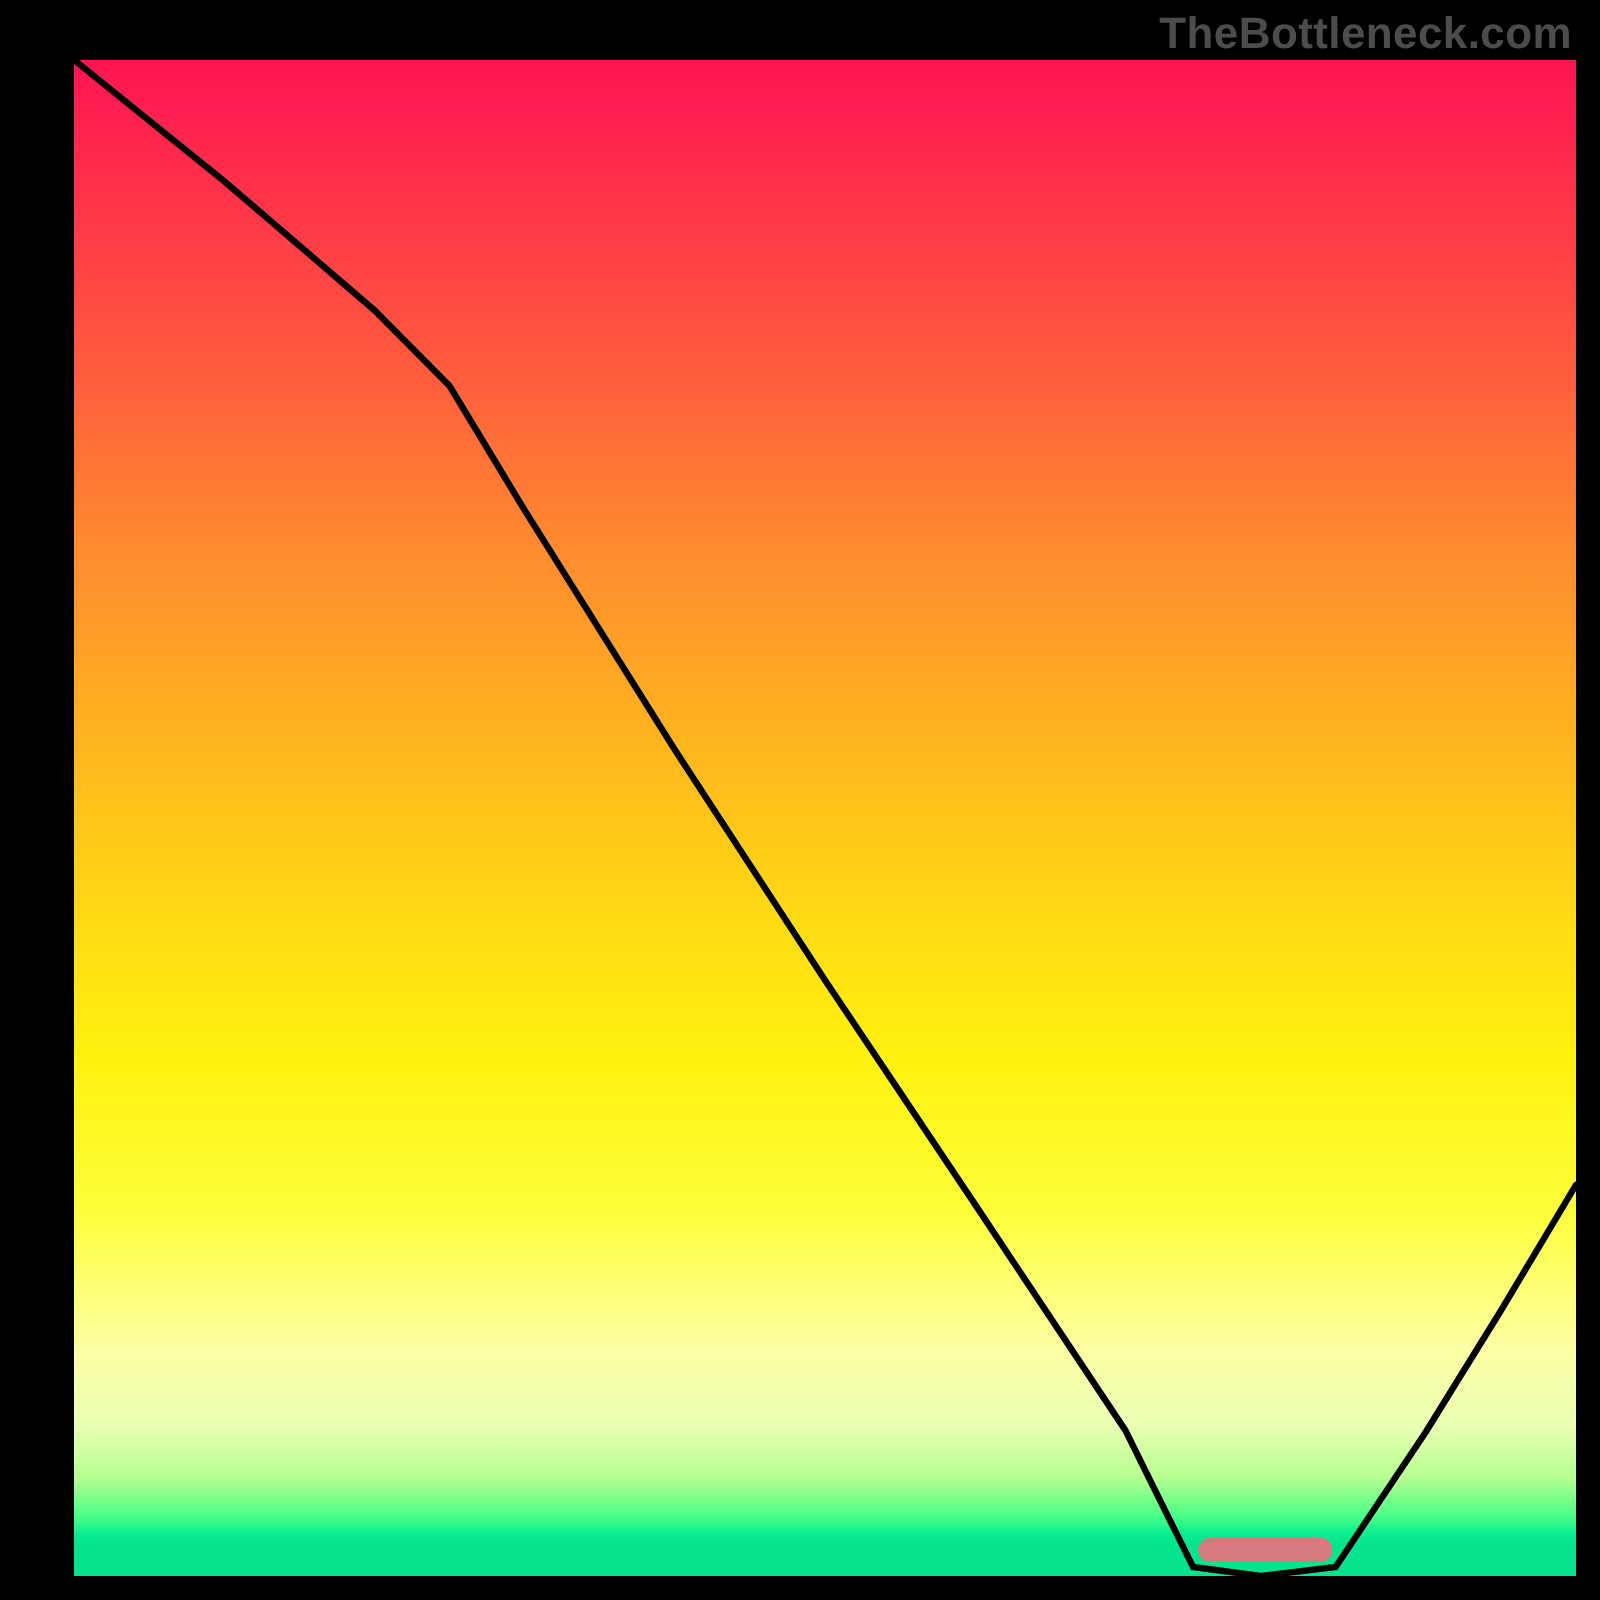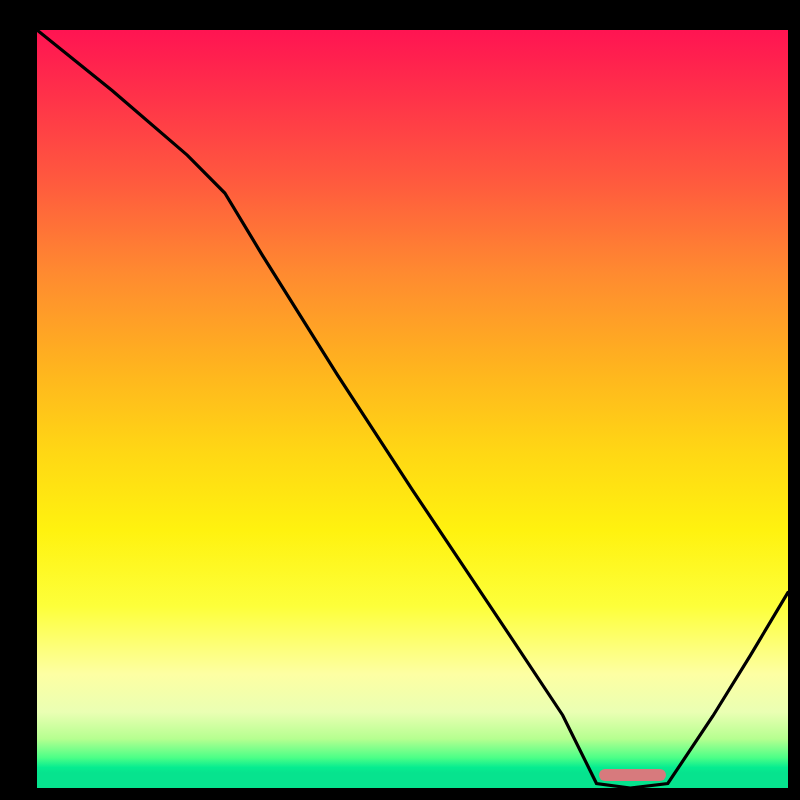--- a/index.html
+++ b/index.html
@@ -69,20 +69,21 @@
     position: absolute;
     height: 12px;
     border-radius: 7px;
     background: #d77a7d; 
   }
 </style>
 </head>
 <body>
 
 <div class="frame">
+  <div class="watermark">TheBottleneck.com</div>
 
   <div class="plot" id="plot">
     <div class="gradient"></div>
 
     <svg class="curve" viewBox="0 0 751 758" preserveAspectRatio="none">
       <path id="curve-path" fill="none" stroke="#000" stroke-width="3.2" stroke-linecap="round" d="M0.0 0.0 L75.1 60.6 L150.2 125.1 L187.8 163.0 L225.3 225.1 L300.4 344.9 L375.5 460.1 L450.6 572.3 L525.7 685.2 L559.5 753.5 L593.3 758.0 L630.8 753.5 L675.9 686.0 L713.4 625.4 L751.0 562.4"></path>
     </svg>
 
     <div class="marker" id="marker" style="left: 561.748px; width: 67.59px; height: 12px; bottom: 7px;"></div>
   </div>

